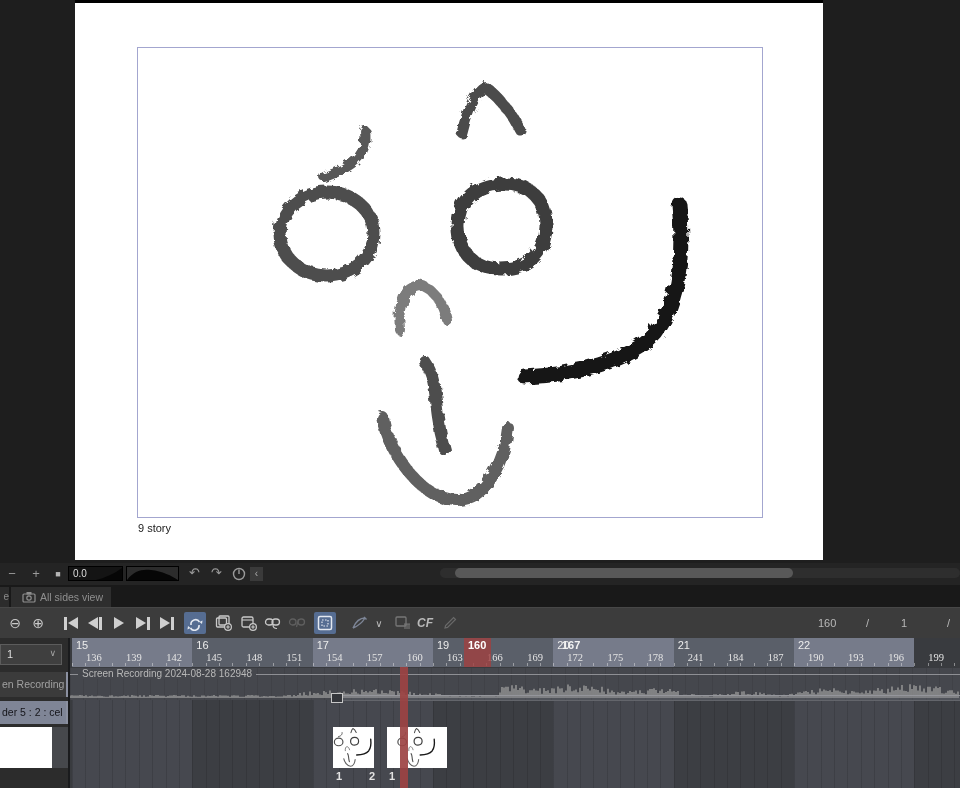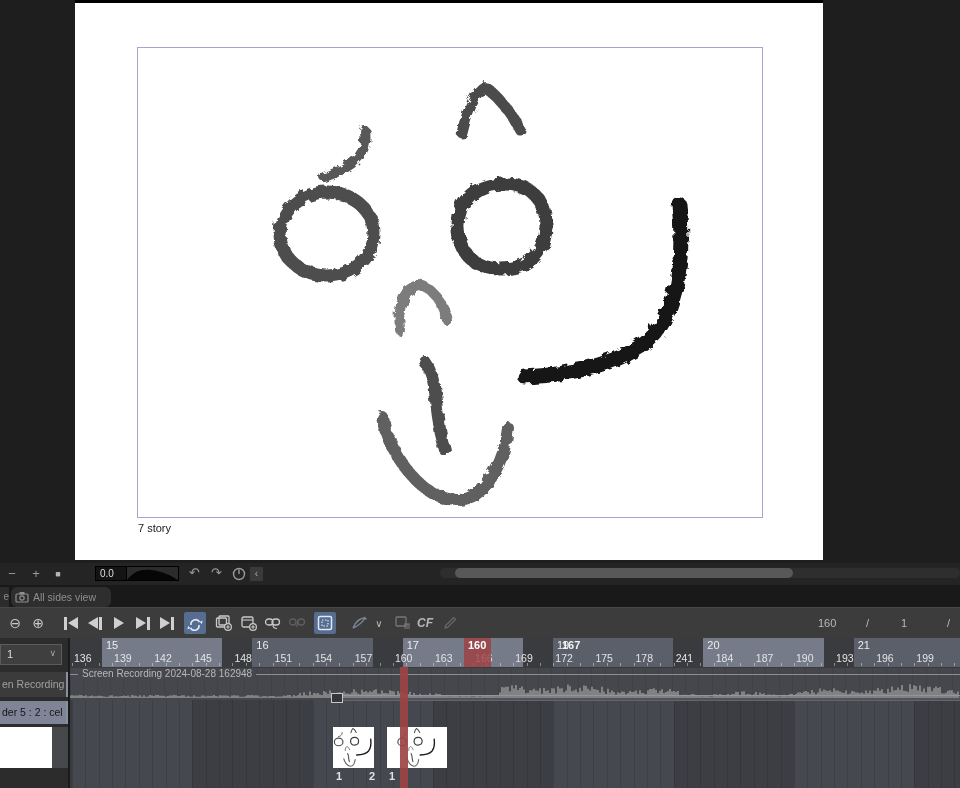--- a/index.html
+++ b/index.html
@@ -14,32 +14,32 @@
   .canvas-window{left:75px;top:0;width:748px;height:560px;background:#ffffff;border-top:3px solid #000;box-sizing:border-box;}
   .doc-frame{left:62px;top:44px;width:624px;height:469px;border:1px solid #a3a6cf;}
   .story-label{left:63px;top:519px;font-size:11px;color:#1a1a1a;}
   .draw-svg{left:0;top:-3px;width:748px;height:560px;}
 
   
   .bottombar{left:0;top:563px;width:960px;height:22px;background:#242424;}
   .bb-btn{color:#9a9a9a;font-size:13px;line-height:22px;text-align:center;width:20px;display:inline-block;}
   .bb-stop{color:#b5b5b5;font-size:9px;}
   .bb-field{top:3px;height:15px;background:#141414;border:1px solid #000;box-sizing:border-box;color:#ddd;font-size:10px;}
-  .bb-field1{left:68px;width:55px;margin-left:27px;}
+  .bb-field1{left:68px;width:55px;}
   .bb-field1 span{position:absolute;left:4px;top:1px;}
   .bb-field2{left:126px;width:53px;background:#2c2c2c;}
   .bb-icon{top:2px;color:#9a9a9a;font-size:13px;}
   .bb-chevbox{left:250px;top:4px;width:13px;height:14px;background:#3a3a3a;color:#aaa;font-size:10px;text-align:center;line-height:13px;}
   .hscroll-track{left:440px;top:5px;width:520px;height:10px;background:#2e2e2e;border-radius:5px;}
   .hscroll-thumb{left:15px;top:0;width:338px;height:10px;background:#585858;border-radius:5px;}
 
   
   .tabrow{left:0;top:585px;width:960px;height:22px;background:#191919;}
   .tab-sliver{left:0;top:2px;width:9px;height:20px;background:#2c2c2c;color:#8a8a8a;font-size:10px;text-align:right;line-height:20px;}
-  .tab-allsides{left:11px;top:2px;width:100px;height:20px;background:#2e2e2e;color:#8f8f8f;font-size:10.5px;display:flex;align-items:center;gap:4px;padding-left:4px;box-sizing:border-box;border-radius:6px;}
+  .tab-allsides{left:11px;top:2px;width:100px;height:20px;background:#2e2e2e;color:#8f8f8f;font-size:10.5px;display:flex;align-items:center;gap:4px;padding-left:11px;box-sizing:border-box;}
 
   
   .toolbar{left:0;top:607px;width:960px;height:31px;background:#3c3c3c;border-top:1px solid #474747;box-sizing:border-box;}
   .tb{position:absolute;top:4px;width:22px;height:22px;display:flex;align-items:center;justify-content:center;color:#c9c9c9;font-size:14px;}
   .tb.blue{background:#566d92;border-radius:2px;}
   .tri-r{width:0;height:0;border-left:10px solid #cfcfcf;border-top:6px solid transparent;border-bottom:6px solid transparent;}
   .tri-l{width:0;height:0;border-right:10px solid #cfcfcf;border-top:6px solid transparent;border-bottom:6px solid transparent;}
   .pbar{width:3px;height:13px;background:#cfcfcf;}
   .grp{display:flex;align-items:center;gap:1px;}
   .tb-counter{position:absolute;top:0;height:31px;line-height:31px;color:#b9b9b9;font-size:11px;}
@@ -49,25 +49,25 @@
   .tl-sidebar-bg{left:0;top:638px;width:70px;height:150px;background:#2c2c2c;}
   .tl-content-bg{left:70px;top:638px;width:890px;height:150px;background:#393b3f;}
   .tl-divider{left:68px;top:638px;width:2px;height:150px;background:#1a1b1d;}
 
   .fps-dropdown{left:0;top:644px;width:62px;height:21px;background:#3f3f3f;border:1px solid #5c5c5c;box-sizing:border-box;color:#ddd;font-size:11px;}
   .fps-dropdown .val{position:absolute;left:6px;top:3px;}
   .fps-dropdown .chev{position:absolute;right:5px;top:3px;color:#a5a5a5;font-size:9px;}
 
   .ruler{left:70px;top:638px;width:890px;height:29px;overflow:hidden;}
   .sec-bands{position:absolute;left:2px;top:0;width:888px;height:29px;display:flex;}
-  .sec-cell{width:120.33px;height:29px;box-sizing:border-box;flex:none;background:#5a5f69;margin-left:30px;}
+  .sec-cell{width:120.33px;height:29px;box-sizing:border-box;flex:none;background:#5a5f69;}
   .sec-cell:nth-child(odd){background:#767b8a;}
   .sec-label{display:block;padding:1px 0 0 4px;font-size:11px;color:#ececec;}
   .frame-row{position:absolute;left:2px;top:14px;width:888px;height:13px;display:flex;}
-  .frame-cell{width:40.11px;flex:none;font-size:10.5px;color:#e4e4e4;padding-left:2px;box-sizing:border-box;}
+  .frame-cell{width:40.11px;flex:none;font-size:10.5px;color:#e4e4e4;padding-left:14px;box-sizing:border-box;font-family:Liberation Serif, serif;}
   .frame-ticks{position:absolute;left:2px;bottom:1px;width:888px;height:3px;
     background:repeating-linear-gradient(90deg,rgba(235,235,235,.45) 0 1px,transparent 1px 13.37px);}
   .ruler-red{left:394px;top:0;width:27px;height:29px;background:rgba(160,64,64,.8);}
   .cur-frame{left:398px;top:1px;font-size:11px;font-weight:bold;color:#fff;}
   .marked-frame{left:492px;top:1px;font-size:11px;font-weight:bold;color:#f2f2f2;}
 
   
   .audio-row-label{left:0;top:672px;width:68px;height:25px;background:#3b3b3b;border-right:2px solid #8b90a0;box-sizing:border-box;color:#a0a0a0;font-size:10.5px;line-height:25px;padding-left:2px;overflow:hidden;white-space:nowrap;}
   .audio-track{left:70px;top:668px;width:890px;height:32px;background:#45474d;overflow:hidden;
     background-image:repeating-linear-gradient(90deg,rgba(0,0,0,.08) 0 1px,transparent 1px 13.37px);padding-left:20px;}
@@ -117,21 +117,21 @@
         <path d="M350,362 C361,377 360,398 363,417 C365,433 368,443 370,450" stroke="#4e4e4e" stroke-width="12"></path>
         <path d="M308,418 C315,455 346,499 382,500 C413,500 430,458 433,428" stroke="#606060" stroke-width="12"></path>
         <path d="M604,204 C609,248 605,301 581,333 C557,361 498,375 450,377" stroke="#191919" stroke-width="15"></path>
       </g>
     </defs>
     <g filter="url(#roughen)">
         <use href="#face-art"></use>
       </g>
   </svg>
   <div class="abs doc-frame"></div>
-  <div class="abs story-label">7 story</div>
+  <div class="abs story-label">9 story</div>
 </div>
 
 <div class="abs bottombar">
   <span class="abs bb-btn" style="left:2px">−</span>
   <span class="abs bb-btn" style="left:26px">+</span>
   <span class="abs bb-btn bb-stop" style="left:48px">■</span>
   <div class="abs bb-field bb-field1">
     <span>0.0</span>
     <svg class="abs" style="right:0;top:0" width="26" height="13">
         <path d="M0,13 L26,13 L26,1 C18,7 8,11 0,13 Z" fill="#060606"></path>

